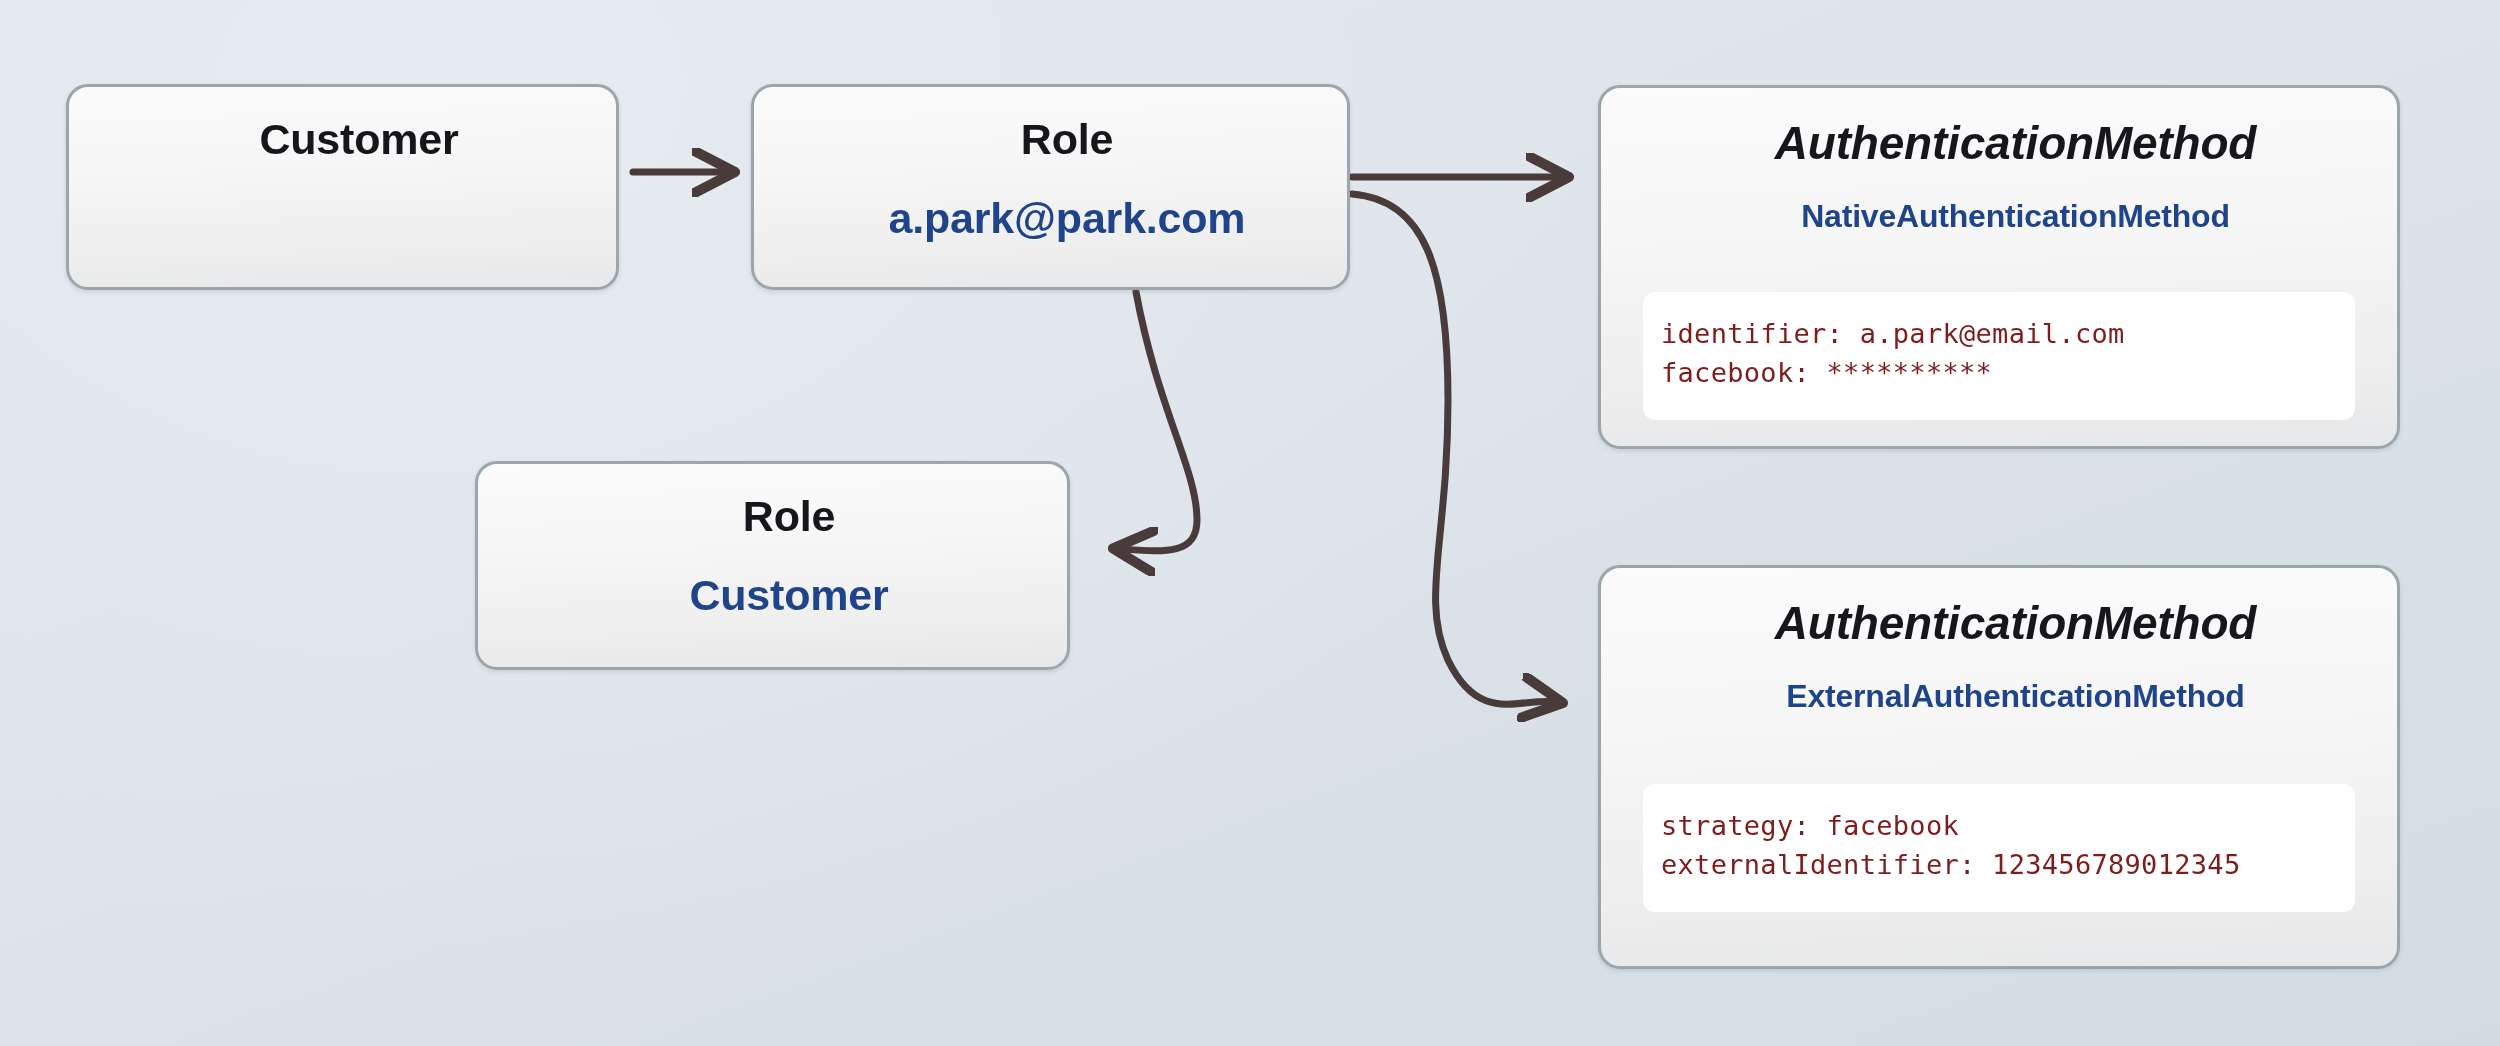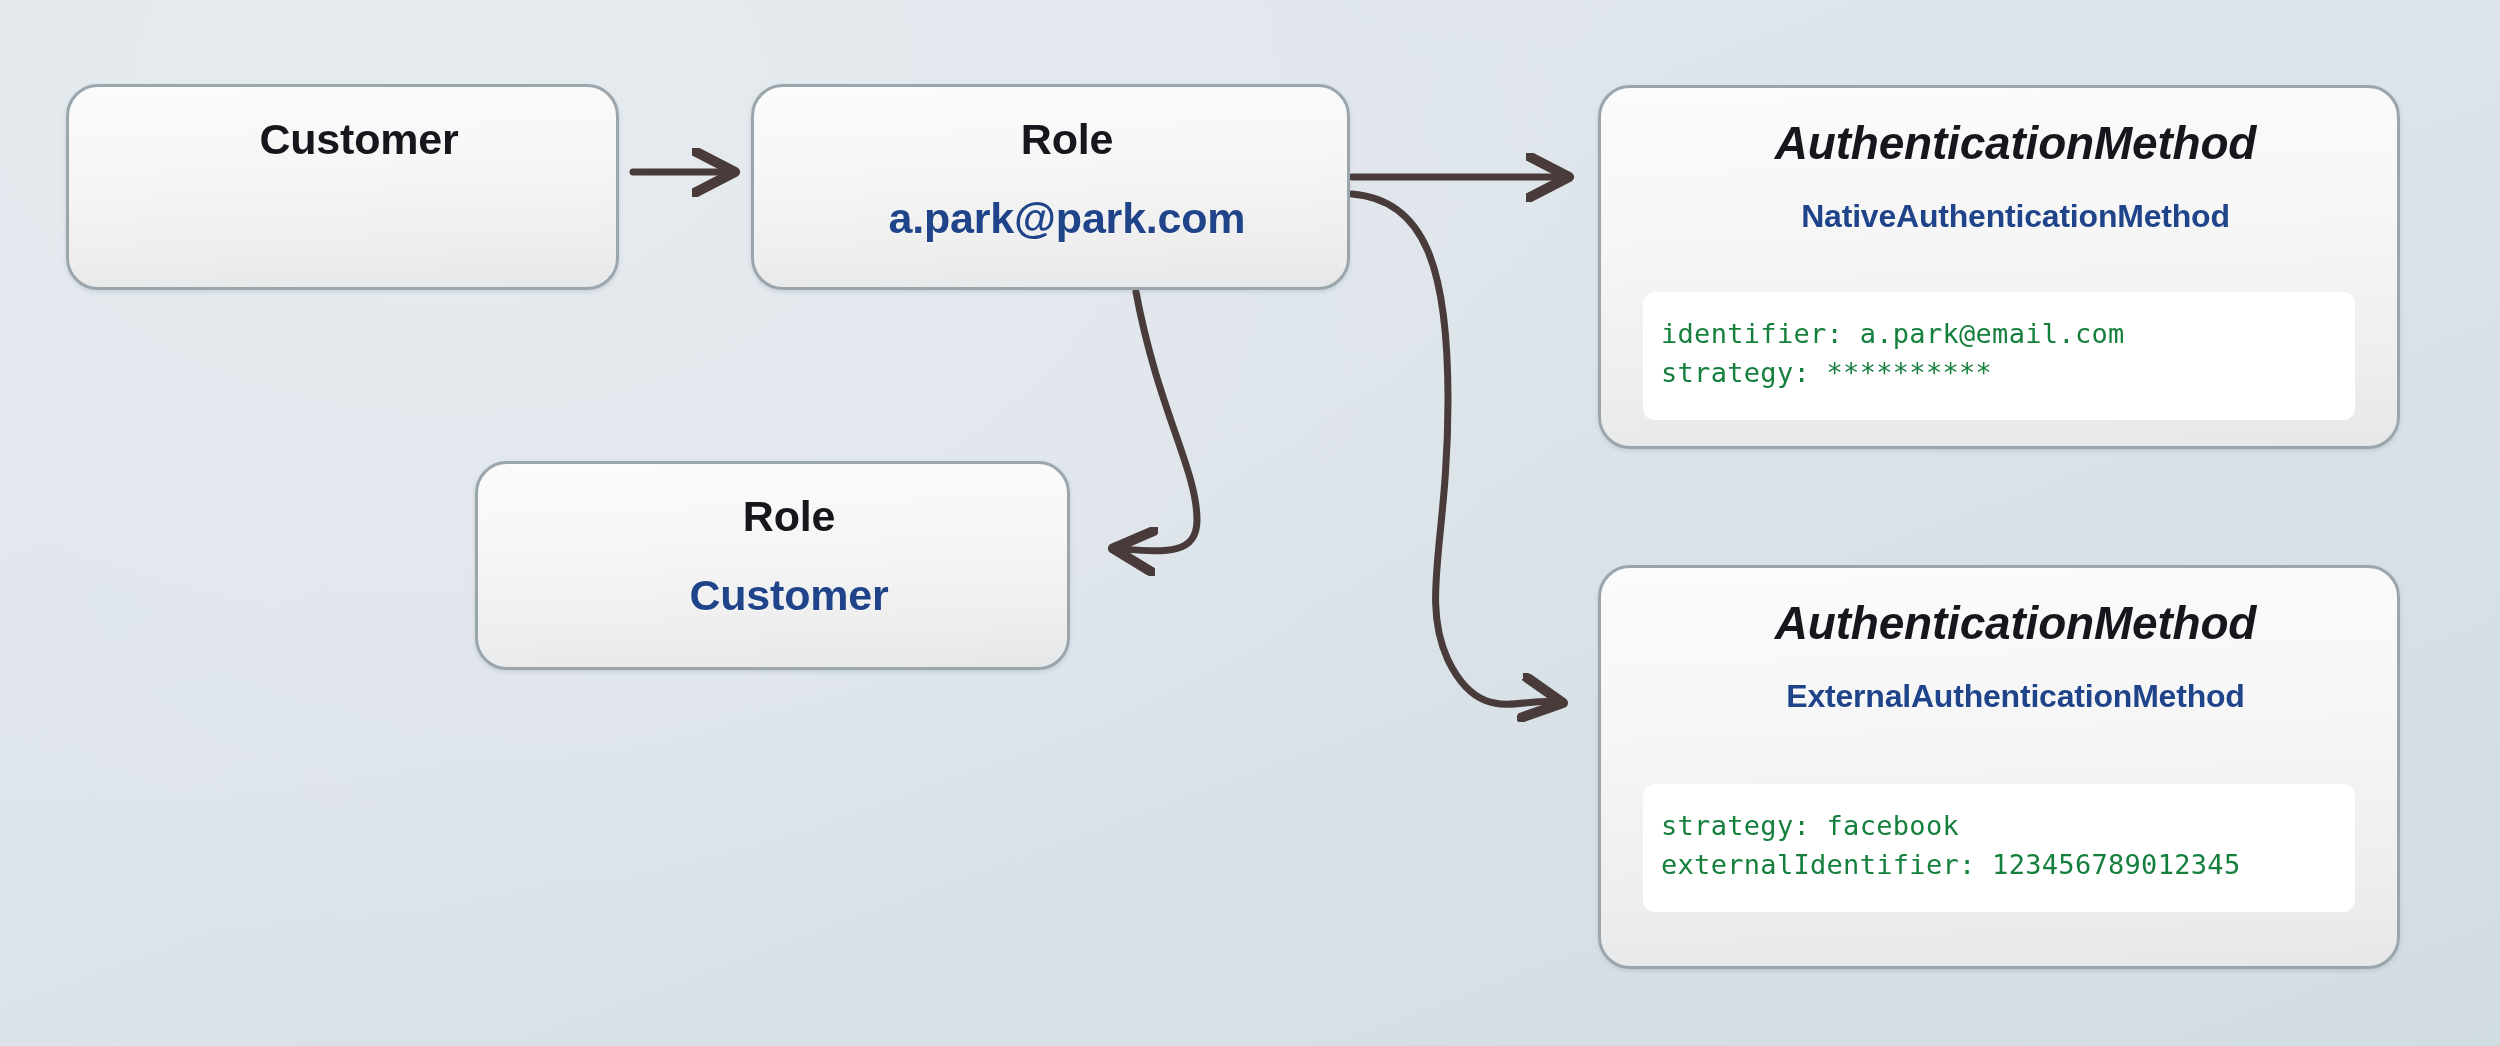--- a/index.html
+++ b/index.html
@@ -16,21 +16,21 @@
       radial-gradient(ellipse 1700px 1200px at 18% 8%, #e6ebef 0%, #e2e8ed 35%, rgba(226,232,237,0) 72%),
       linear-gradient(160deg, #e3e9ee 0%, #dde4ea 45%, #d2dce3 100%);
     font-family: "Liberation Sans", sans-serif;
   }
 
   
   .node {
     position: absolute;
     box-sizing: border-box;
     border: 3px solid #9aa5ac;
-    border-radius: 32px;
+    border-radius: 22px;
     background: linear-gradient(178deg, #fbfbfc 0%, #f6f6f7 40%, #eeeeef 78%, #e6e7e8 100%);
     box-shadow: 0 2px 4px rgba(90,100,110,0.18);
     text-align: center;
     overflow: hidden;
     padding-left: 33px;
   }
   .node-title {
     color: #15171c;
     font-weight: bold;
     letter-spacing: -0.2px;
@@ -60,21 +60,21 @@
     background: #ffffff;
     border-radius: 12px;
     text-align: left;
     padding: 22px 18px 24px 18px;
     box-sizing: border-box;
   }
   .code-line {
     font-family: "DejaVu Sans Mono", "Liberation Mono", monospace;
     font-size: 27px;
     line-height: 1.46;
-    color: #15803d;
+    color: #7f1d1d;
     white-space: pre;
     letter-spacing: 0.3px;
   }
 
   
   #edges {
     position: absolute;
     left: 0; top: 0;
     width: 2500px;
     height: 1046px;
@@ -122,21 +122,21 @@
   <div class="node small" style="left:475px; top:461px; width:595px; height:209px;">
     <div class="node-title">Role</div>
     <div class="node-sub">Customer</div>
   </div>
 
   <div class="node big" style="left:1598px; top:85px; width:802px; height:364px;">
     <div class="node-title">AuthenticationMethod</div>
     <div class="node-sub">NativeAuthenticationMethod</div>
     <div class="code-panel" style="top:204px; height:128px;">
       <div class="code-line">identifier: a.park@email.com</div>
-      <div class="code-line">strategy: **********</div>
+      <div class="code-line">facebook: **********</div>
     </div>
   </div>
 
   <div class="node big" style="left:1598px; top:565px; width:802px; height:404px;">
     <div class="node-title">AuthenticationMethod</div>
     <div class="node-sub">ExternalAuthenticationMethod</div>
     <div class="code-panel" style="top:216px; height:128px;">
       <div class="code-line">strategy: facebook</div>
       <div class="code-line">externalIdentifier: 123456789012345</div>
     </div>

